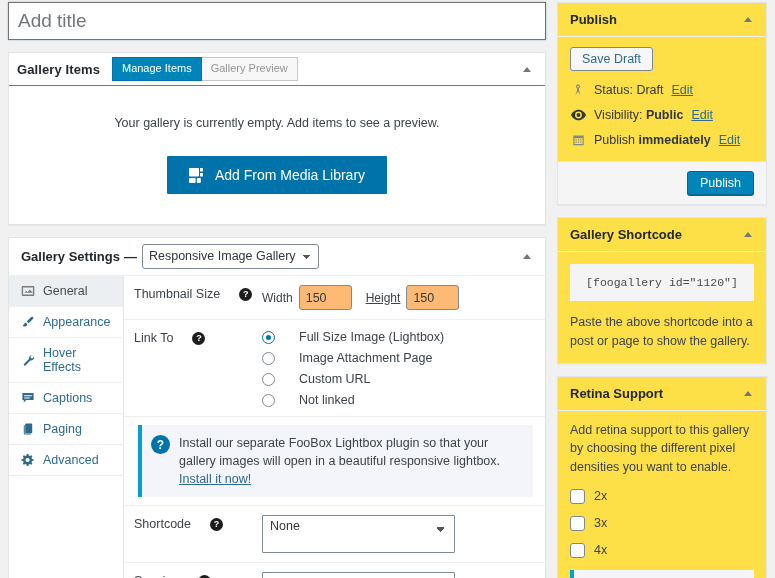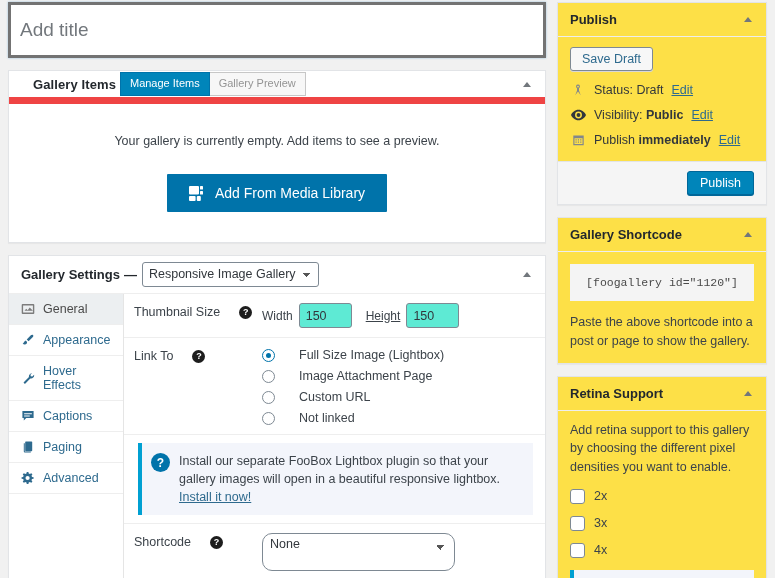--- a/index.html
+++ b/index.html
@@ -14,22 +14,22 @@
   }
   .page { position: relative; width: 775px; height: 578px; }
 
   
   .col-main { position: absolute; left: 8px; top: 2px; width: 538px; }
   .col-side { position: absolute; left: 557px; top: 2px; width: 210px; }
 
   
   .title-wrap { margin-bottom: 12px; }
   .title-input {
-    width: 100%; height: 56px;
-    border: 3px solid #737373;
+    width: 100%; height: 38px;
+    border: 1px solid #737373;
     box-shadow: 0 0 2px rgba(43,135,195,.45);
     background: #fff;
     font-family: "Liberation Sans", sans-serif;
     font-size: 19px; font-weight: 300;
     color: #000000;
     padding: 3px 8px 3px 9px;
     outline: none;
     border-radius: 0;
   }
   .title-input::placeholder { color: #72777c; opacity: 1; }
@@ -37,23 +37,23 @@
   
   .postbox {
     background: #fff;
     border: 1px solid #e2e4e7;
     box-shadow: 0 1px 1px rgba(0,0,0,.04);
     margin-bottom: 12px;
     position: relative;
   }
   .pb-head {
     display: flex; align-items: center;
-    padding: 0 24px;
+    padding: 0 8px;
     min-height: 33px;
-    border-bottom: 7px solid #ef4444;
+    border-bottom: 1px solid #ef4444;
     position: relative;
   }
   .pb-title {
     font-size: 13px; font-weight: bold; color: #23282d;
     letter-spacing: .1px;
   }
   .pb-toggle {
     position: absolute; right: 8px; top: 50%;
     transform: translateY(-50%);
     width: 20px; height: 20px;
@@ -61,21 +61,21 @@
     background: none; border: 0; cursor: pointer; padding: 0;
   }
   .caret-up {
     width: 0; height: 0;
     border-left: 4px solid transparent;
     border-right: 4px solid transparent;
     border-bottom: 5px solid #72777c;
   }
 
   
-  .gi-tabs { display: flex; margin-left: 4px; justify-content: center; }
+  .gi-tabs { display: flex; margin-left: 12px; justify-content: center; }
   .gi-tab {
     font-size: 11px;
     padding: 4px 9px 5px;
     border: 1px solid #c7c7c7;
     background: #f7f7f7;
     color: #949494;
     cursor: pointer;
     line-height: 1.1;
     font-family: "Liberation Sans", sans-serif;
   }
@@ -170,21 +170,21 @@
   }
   .field-ctl { flex:1 1 auto; display:flex; align-items:center; flex-wrap: wrap; }
 
   .mini-label { font-size:12px; color:#3c434a; margin-right:6px;}
   .num-input {
     width: 53px; height: 25px;
     border:1px solid #7e8993; border-radius:3px;
     font-family:"Liberation Sans", sans-serif;
     font-size:12.5px; color:#32373c;
     padding: 2px 6px;
-    background:#5eead4; outline:none;
+    background:#fdba74; outline:none;
   }
 
   .radio-col { display:flex; flex-direction:column; gap:7px; padding-top:1px;}
   .radio-item { display:flex; align-items:center; gap:24px; font-size:12.5px; color:#3c434a; cursor:pointer;}
   .rdo {
     width: 13px; height:13px; flex:0 0 13px;
     border-radius:50%; border:1px solid #7e8993; background:#fff;
     position: relative; display:inline-block;
   }
   .rdo.checked { border-color:#0073aa; }
@@ -206,21 +206,21 @@
     flex:0 0 19px; width:19px; height:19px; border-radius:50%;
     background:#0073aa; color:#fff;
     display:flex; align-items:center; justify-content:center;
     font-size:12px; font-weight:bold; margin-top:1px;
   }
   .notice-txt { font-size:12.5px; line-height:1.45; color:#3c434a; }
   .notice-txt a { color:#2e6a8e; }
 
   .sel-ctl {
     width: 193px; height: 38px;
-    border:1px solid #7e8993; border-radius:10px;
+    border:1px solid #7e8993; border-radius:1px;
     font-family:"Liberation Sans", sans-serif;
     font-size:12.5px; color:#32373c;
     background:#fff;
     padding: 2px 24px 19px 7px;
     -webkit-appearance:none; appearance:none;
     background-image:
       linear-gradient(45deg, transparent 50%, #555 50%),
       linear-gradient(135deg, #555 50%, transparent 50%);
     background-position: calc(100% - 13px) 11px, calc(100% - 9px) 11px;
     background-size: 5px 5px, 5px 5px;

